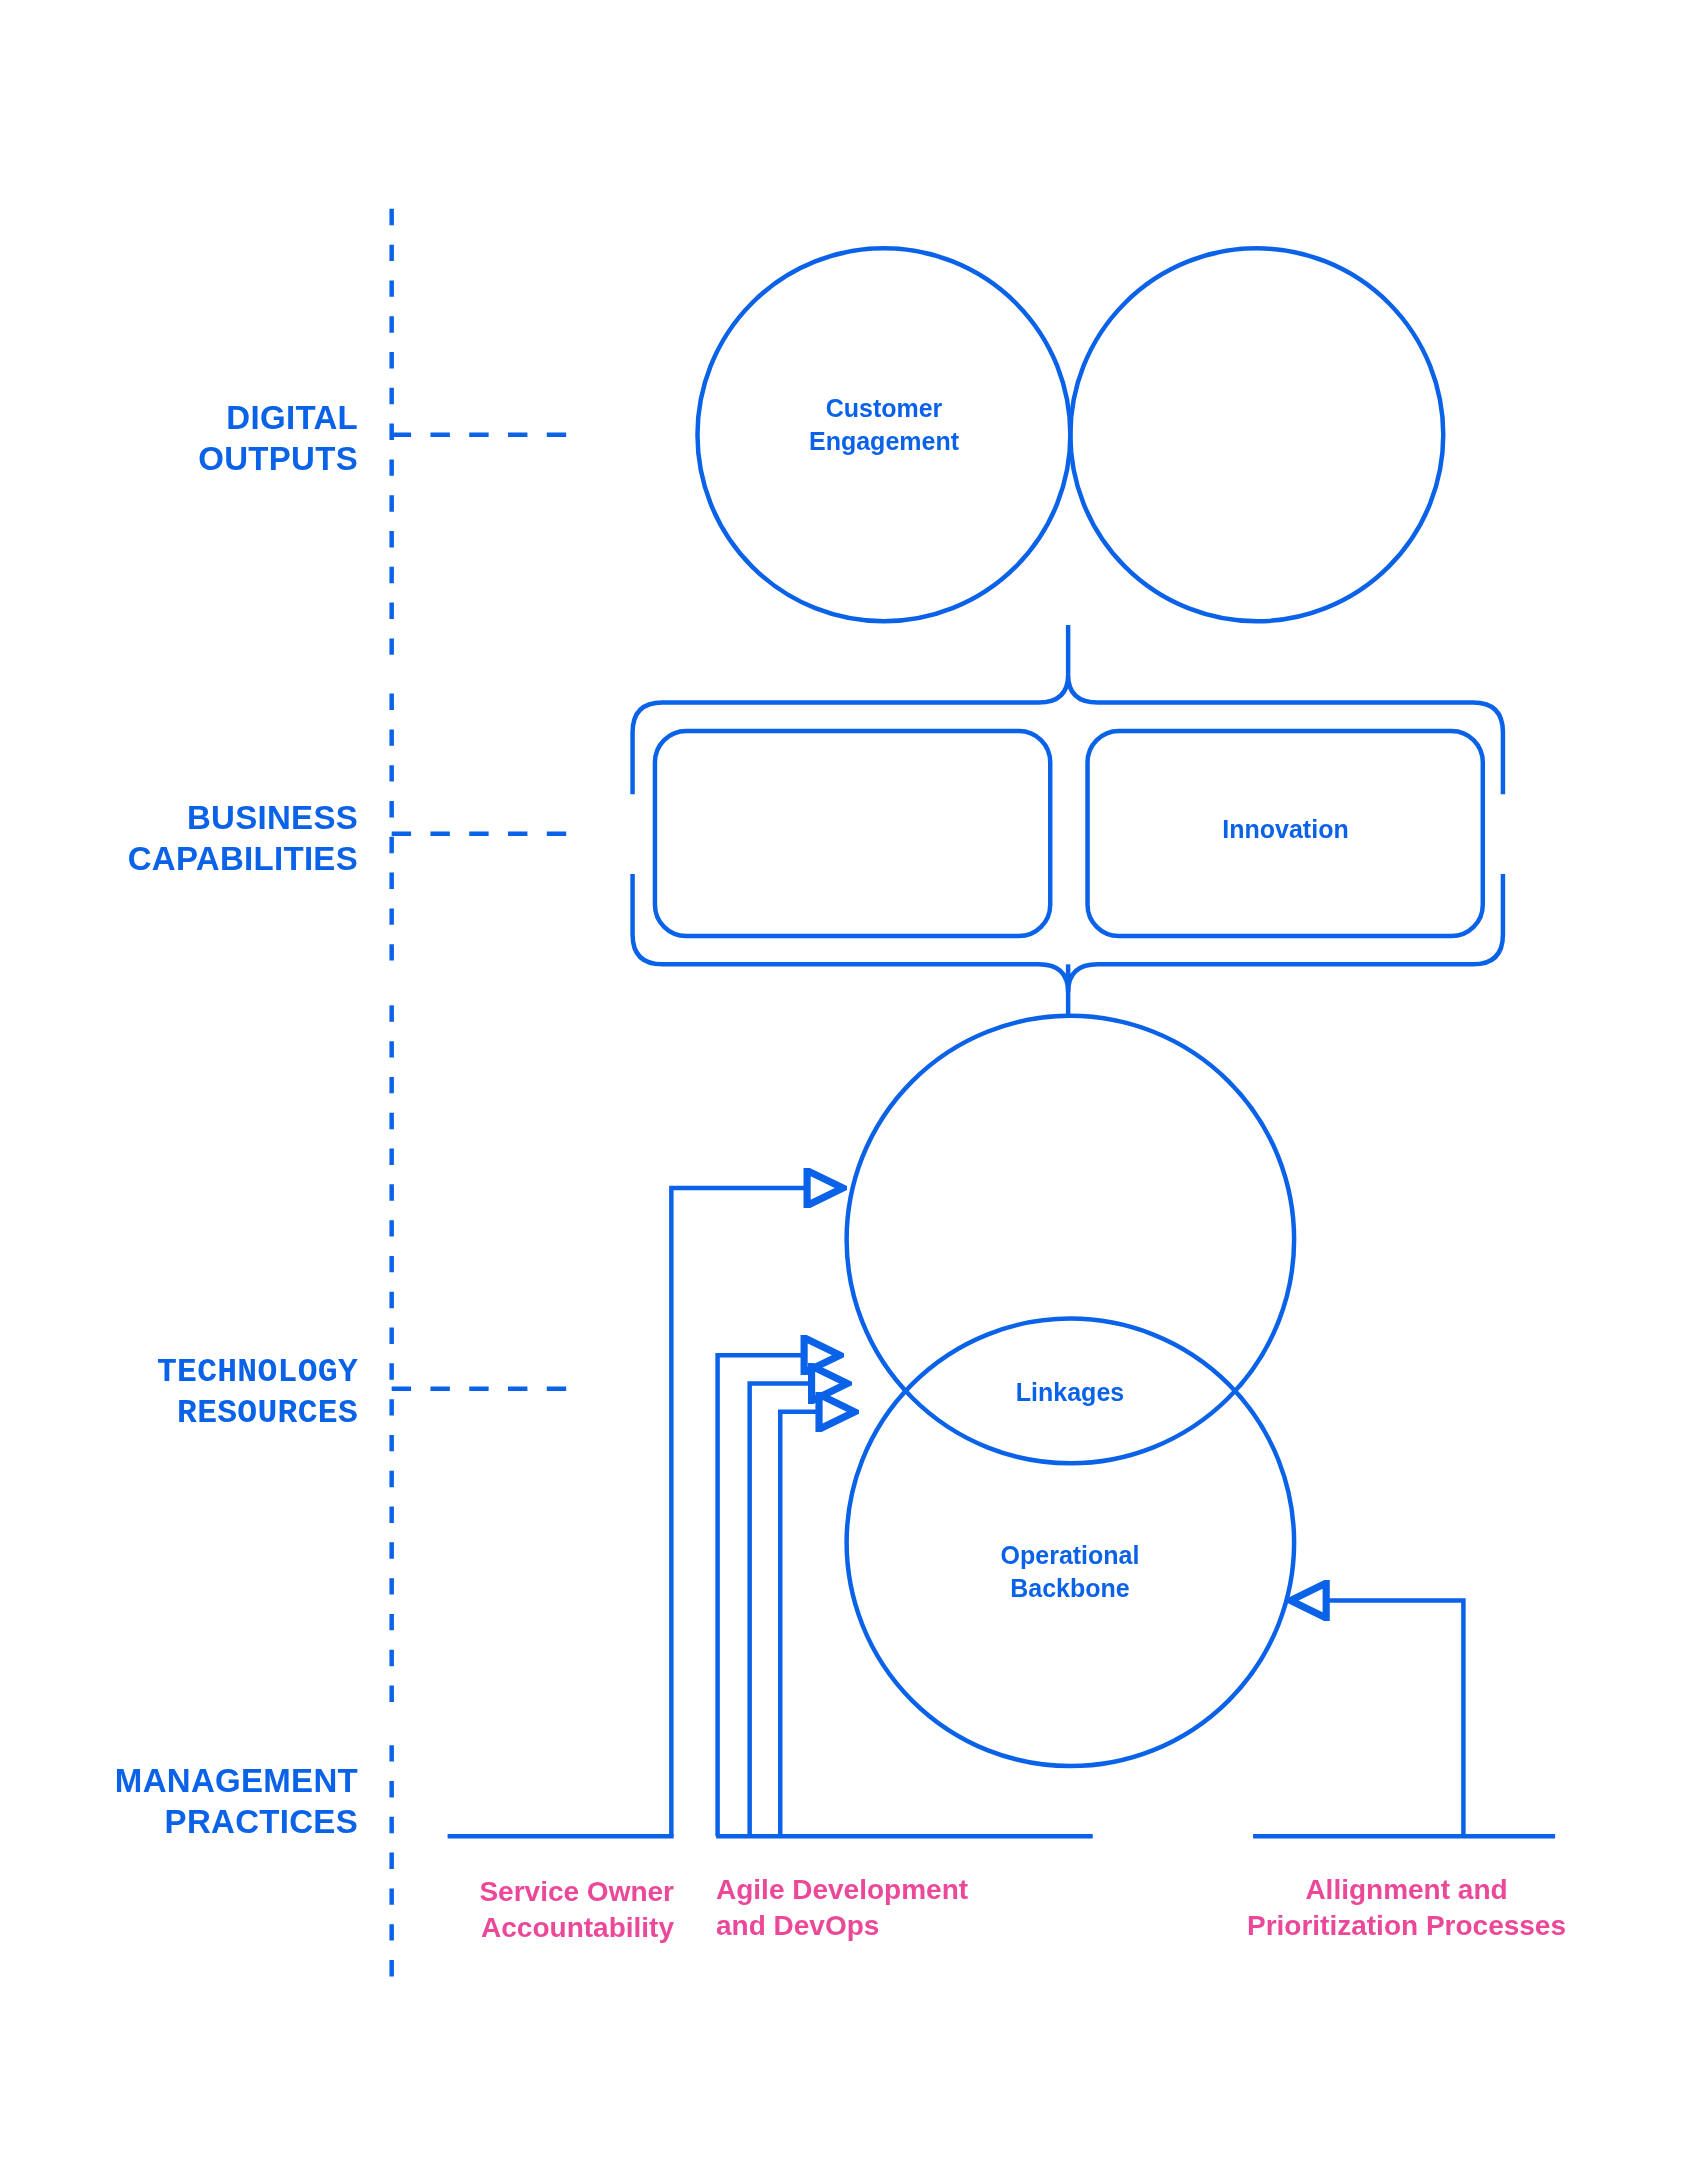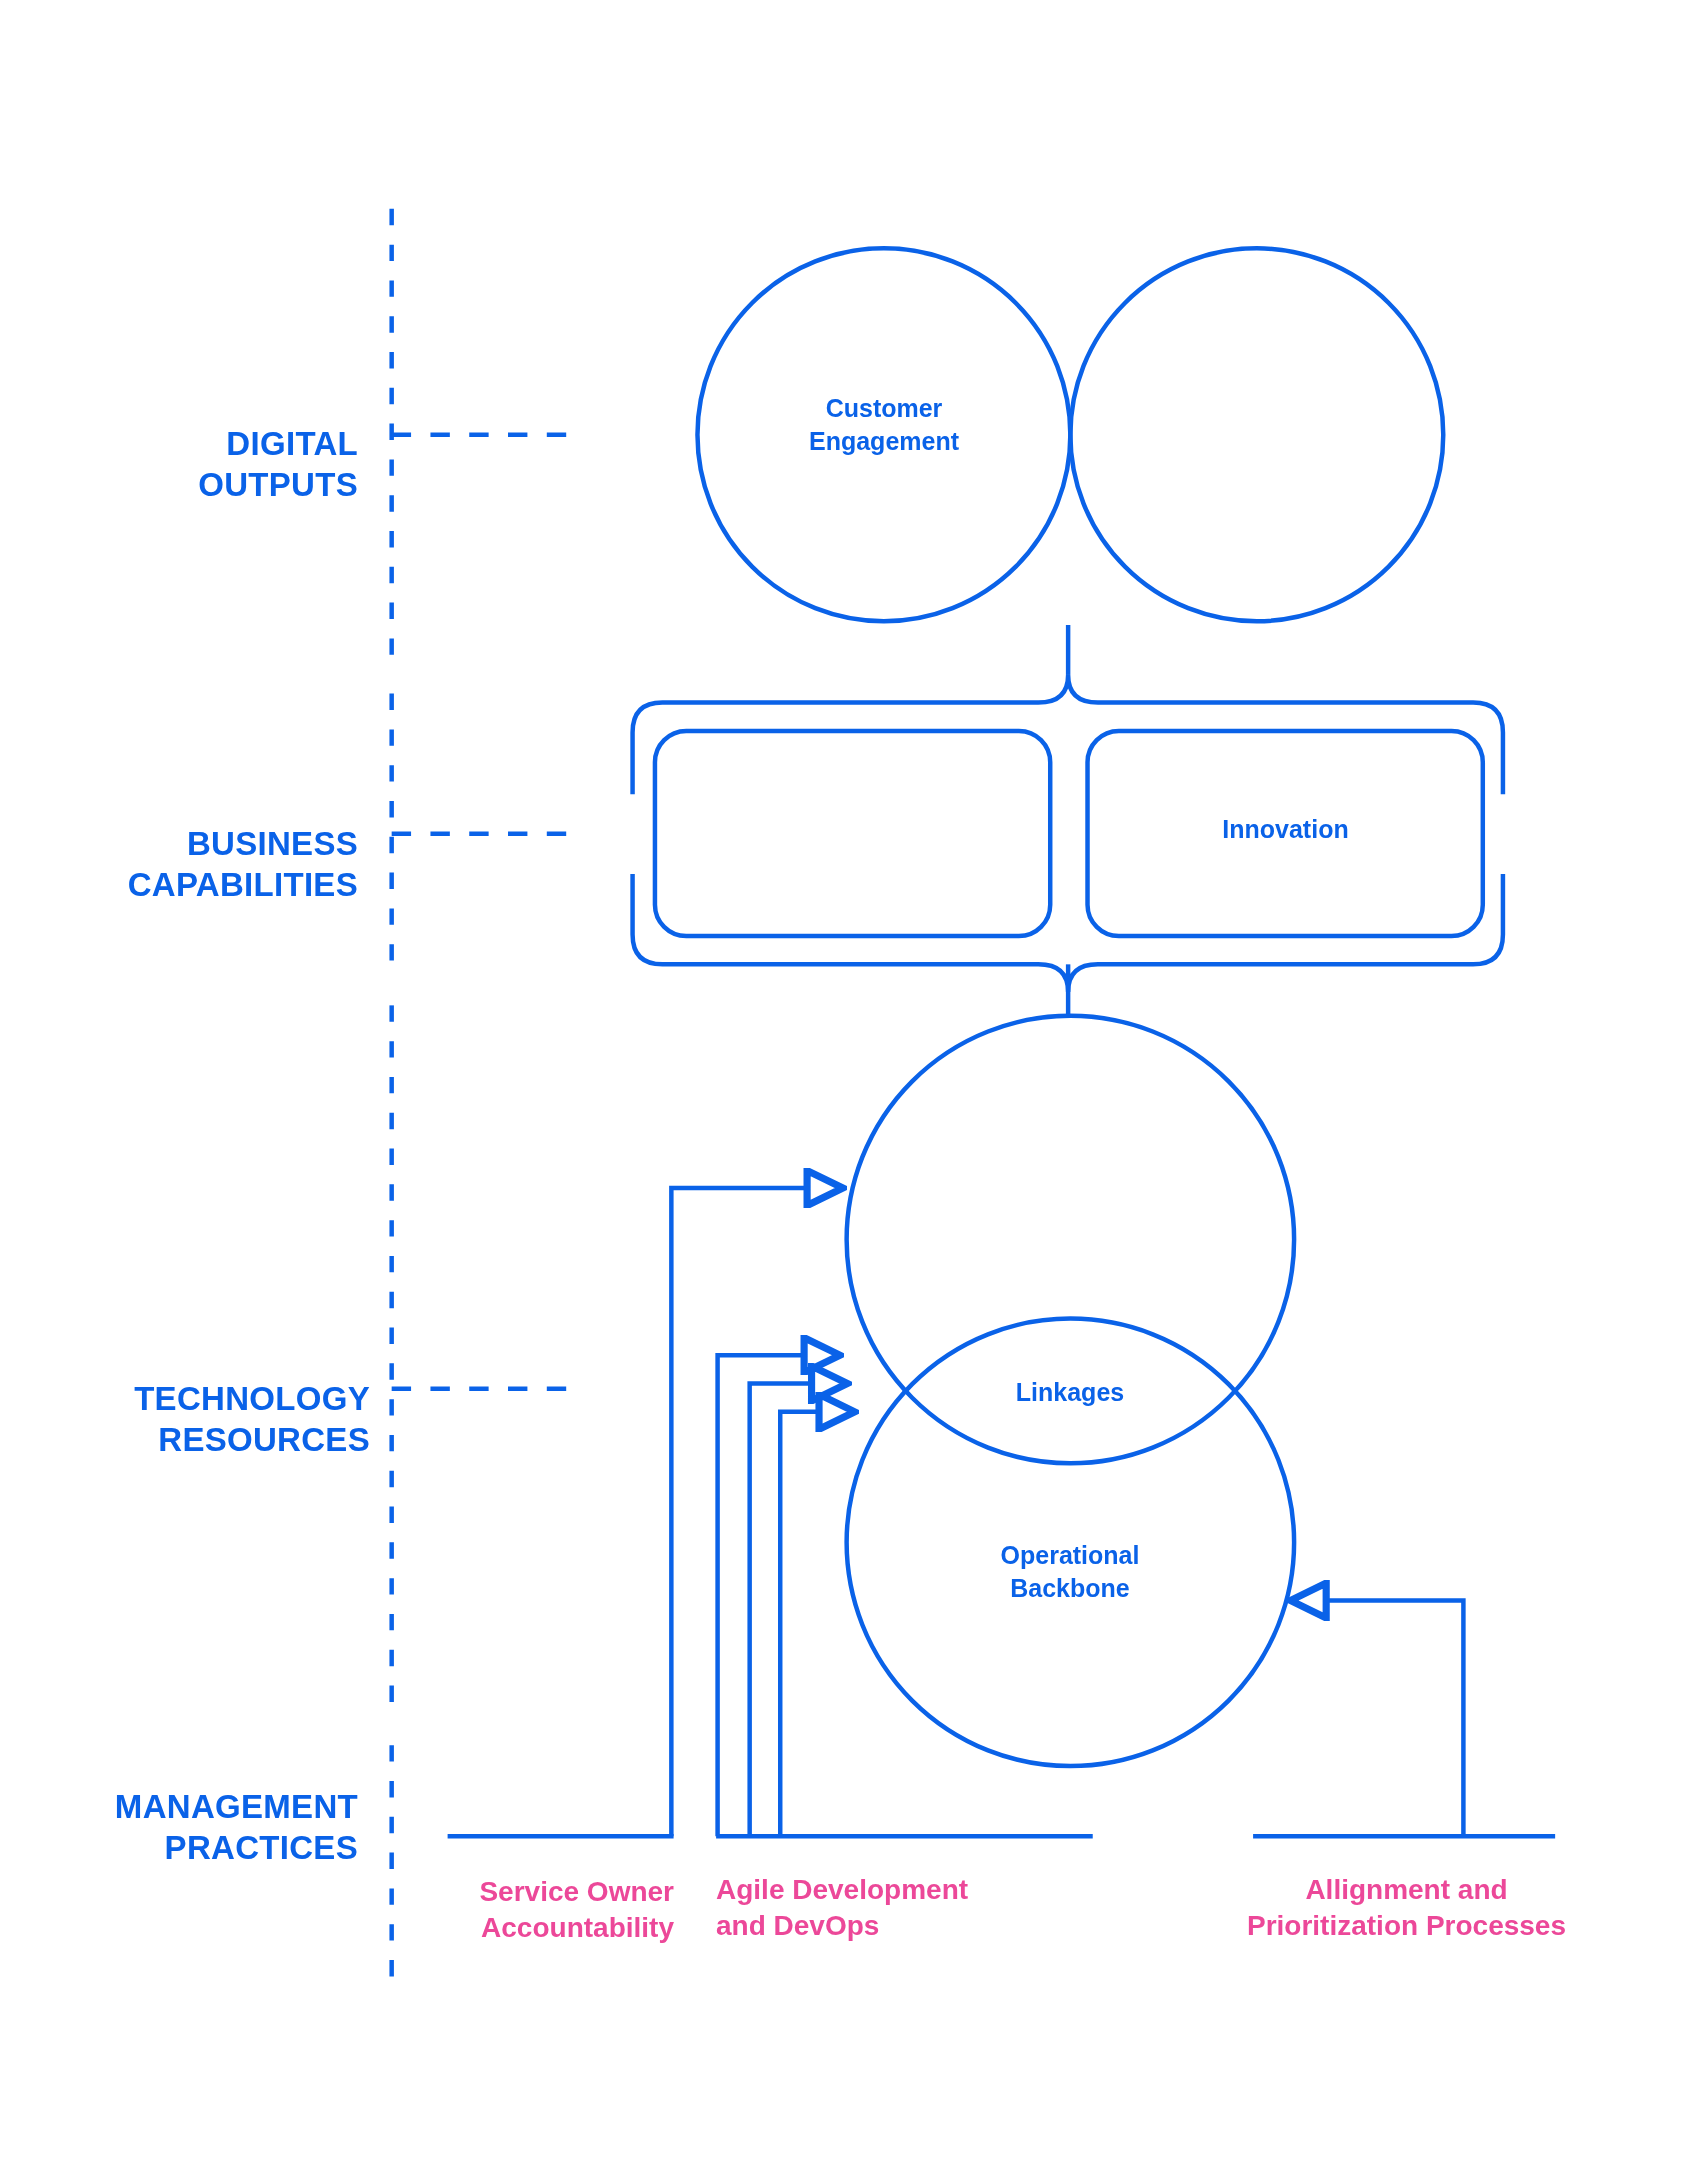--- a/index.html
+++ b/index.html
@@ -8,21 +8,20 @@
   svg#diagram{position:absolute;left:0;top:0;width:1691px;height:2183px;}
   .tier-label{
     position:absolute;
     text-align:right;
     color:#0a62e8;
     font-weight:700;
     font-size:33px;
     line-height:1.25;
     letter-spacing:0.3px;
     white-space:pre-line;
-    margin-top:26px;
   }
   .node-label{
     position:absolute;
     text-align:center;
     color:#0a62e8;
     font-weight:700;
     font-size:25px;
     line-height:1.3;
     white-space:pre-line;
   }
@@ -116,21 +115,21 @@
       <line x1="600" y1="2462" x2="903" y2="2462"></line>
       <line x1="960" y1="2462" x2="1465" y2="2462"></line>
       <line x1="1680" y1="2462" x2="2085" y2="2462"></line>
     </g>
   </svg>
 
   <div class="tier-label" style="left:45px; top:397px; width:313px;">DIGITAL
 OUTPUTS</div>
   <div class="tier-label" style="left:30px; top:797px; width:328px;">BUSINESS
 CAPABILITIES</div>
-  <div class="tier-label" style="left:42px; top:1352px; width:328px;">TECHNOLOGY
+  <div class="tier-label" style="left:30px; top:1352px; width:328px;font-family:Liberation Mono, monospace;">TECHNOLOGY
 RESOURCES</div>
   <div class="tier-label" style="left:30px; top:1760px; width:328px;">MANAGEMENT
 PRACTICES</div>
 
   <div class="node-label" style="left:705px; top:392px; width:358px;">Customer
 Engagement</div>
 
   <div class="node-label" style="left:1088px; top:813px; width:395px;">Innovation</div>
 
   <div class="node-label" style="left:891px; top:1376px; width:358px;">Linkages</div>

